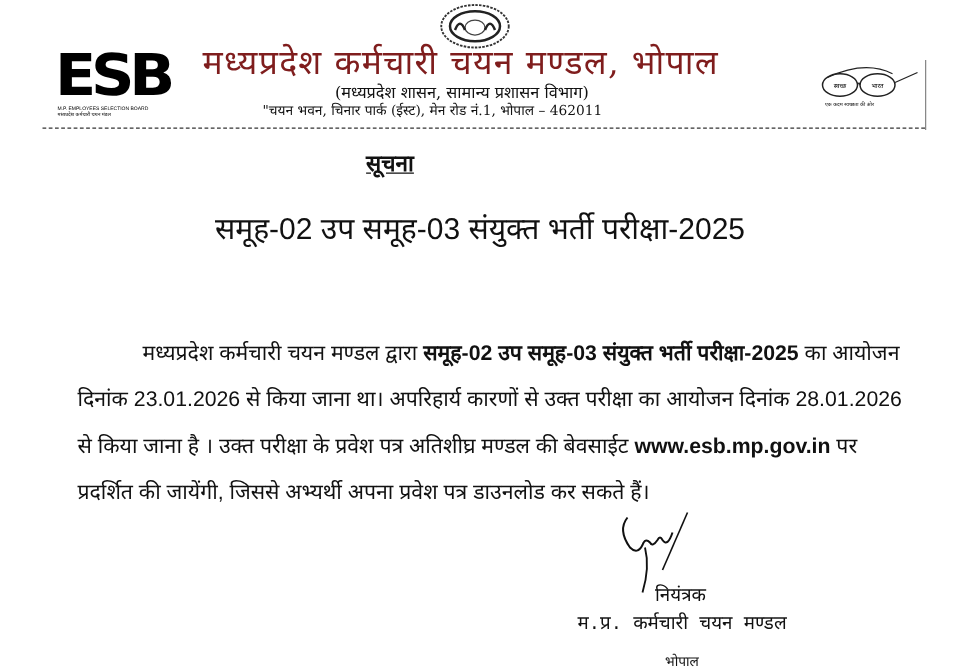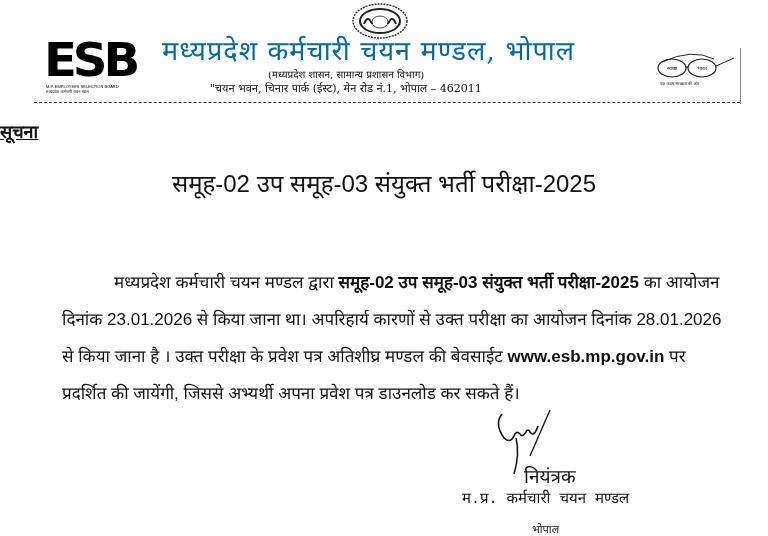--- a/index.html
+++ b/index.html
@@ -2,34 +2,34 @@
 <html><head>
 <meta charset="utf-8">
 <style>
   html, body { margin: 0; padding: 0; background: #ffffff; }
   body { width: 768px; height: 536px; position: relative; overflow: hidden; font-family: "Liberation Sans", "DejaVu Sans", sans-serif; color: #111; }
   .abs { position: absolute; }
   .emblem { left: 350px; top: 2px; width: 60px; height: 38px; }
   .esb-logo { left: 44px; top: 38px; width: 94px; height: 58px; text-decoration: underline; }
   .esb-letters { position: absolute; left: 0; top: 0; width: 94px; height: 44px; font-family: "DejaVu Sans", sans-serif; font-weight: 900; font-size: 46px; line-height: 44px; letter-spacing: -4px; color: #000; transform: scaleX(1.05); transform-origin: left; }
   .esb-sub { position: absolute; left: 2px; top: 46px; width: 90px; font-size: 4px; line-height: 5px; color: #000; }
-  .org-title { left: 162px; top: 34px; width: 470px; font-family: "DejaVu Serif", serif; font-size: 27px; line-height: 34px; letter-spacing: 1px; color: #0369a1; }
-  .org-sub { left: 268px; top: 68px; font-family: "DejaVu Serif", serif; font-size: 10px; line-height: 14px; color: #111; }
+  .org-title { left: 162px; top: 34px; width: 470px; font-family: "DejaVu Serif", serif; font-size: 27px; line-height: 34px; letter-spacing: 1px; color: #7f1d1d; }
+  .org-sub { left: 268px; top: 68px; font-family: "DejaVu Serif", serif; font-size: 13px; line-height: 14px; color: #111; }
   .org-addr { left: 210px; top: 82px; font-family: "DejaVu Serif", serif; font-size: 11px; line-height: 14px; color: #111; }
   .right-logo { left: 652px; top: 50px; width: 84px; height: 40px; }
   .header-rule { left: 34px; top: 102px; width: 706px; height: 0; border-top: 1.5px dashed #333; }
   .side-rule { left: 740px; top: 48px; width: 0; height: 56px; border-left: 1.5px solid #888; }
-  .notice-heading { left: 0; width: 624px; top: 120px; text-align: left; font-family: "DejaVu Sans", sans-serif; font-weight: bold; font-size: 18px; line-height: 24px; }
+  .notice-heading { left: 0; width: 624px; top: 120px; text-align: center; font-family: "DejaVu Sans", sans-serif; font-weight: bold; font-size: 18px; line-height: 24px; }
   .notice-heading span { text-decoration: underline; }
   .exam-title { left: 0; width: 768px; top: 168px; text-align: center; font-size: 24px; line-height: 32px; font-family: "Liberation Sans", sans-serif; }
   .para { left: 62px; top: 264px; width: 660px; font-size: 17px; line-height: 37px; font-family: Liberation Sans, sans-serif; }
   .para b { font-weight: bold; }
   .indent { display: inline-block; width: 52px; }
   .signature { left: 488px; top: 408px; width: 80px; height: 70px; }
-  .sign-title { left: 524px; top: 466px; font-size: 19px; line-height: 20px; font-family: "DejaVu Serif", serif; }
+  .sign-title { left: 524px; top: 466px; font-size: 15px; line-height: 20px; font-family: "DejaVu Serif", serif; }
   .sign-org { left: 462px; top: 490px; font-size: 15px; line-height: 20px; font-family: Liberation Mono, monospace; }
   .sign-city { left: 532px; top: 520px; font-size: 11px; line-height: 20px; font-family: "DejaVu Serif", serif; }
 </style>
 </head>
 <body>
 
 <div class="abs emblem">
   <svg width="60" height="38" viewBox="0 0 60 38">
     <ellipse cx="30" cy="19" rx="27" ry="17" fill="none" stroke="#333" stroke-width="1.5" stroke-dasharray="2 1"></ellipse>
     <ellipse cx="30" cy="19" rx="20" ry="12" fill="none" stroke="#222" stroke-width="2"></ellipse>

